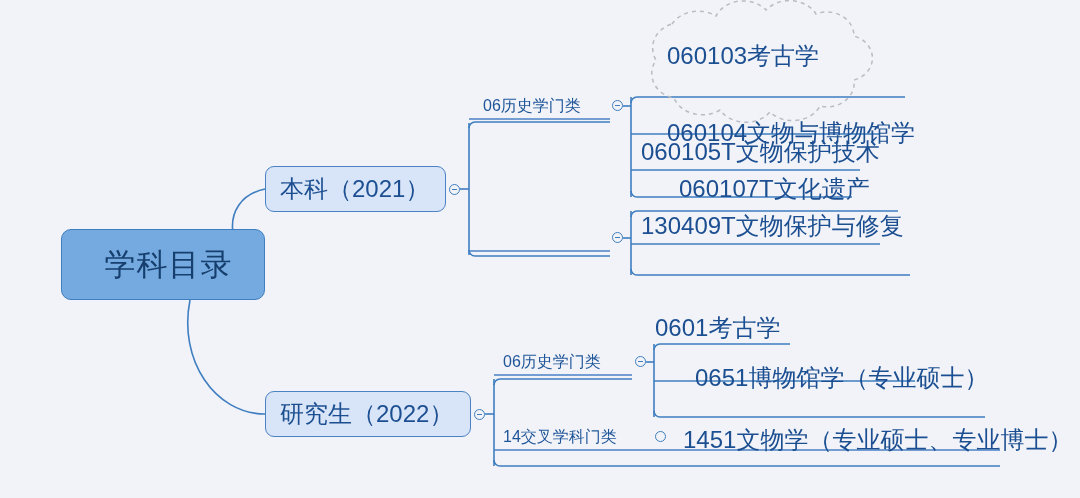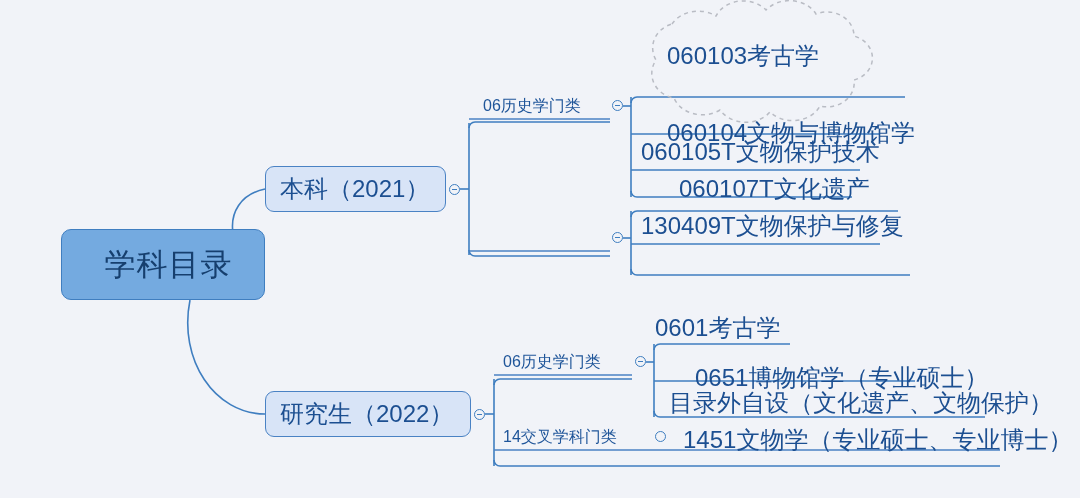--- a/index.html
+++ b/index.html
@@ -222,23 +222,20 @@
   <div class="node node-leaf" id="l-ug-5">
     <span>130409T文物保护与修复</span>
   </div>
 
   <div class="node node-leaf" id="l-pg-1">
     <span>0601考古学</span>
   </div>
   <div class="node node-leaf" id="l-pg-2">
     <span>0651博物馆学（专业硕士）</span>
   </div>
-  <div class="node node-leaf" id="l-pg-3">
-    <span>目录外自设（文化遗产、文物保护）</span>
-  </div>
   <div class="node node-leaf" id="l-pg-4">
     <span>1451文物学（专业硕士、专业博士）</span>
   </div>
 
   <div class="handle" id="h-undergrad"></div>
   <div class="handle" id="h-grad"></div>
   <div class="handle" id="h-ug-hist"></div>
   <div class="handle" id="h-ug-art"></div>
   <div class="handle" id="h-pg-hist"></div>
   <div class="handle plain" id="h-pg-cros"></div>

